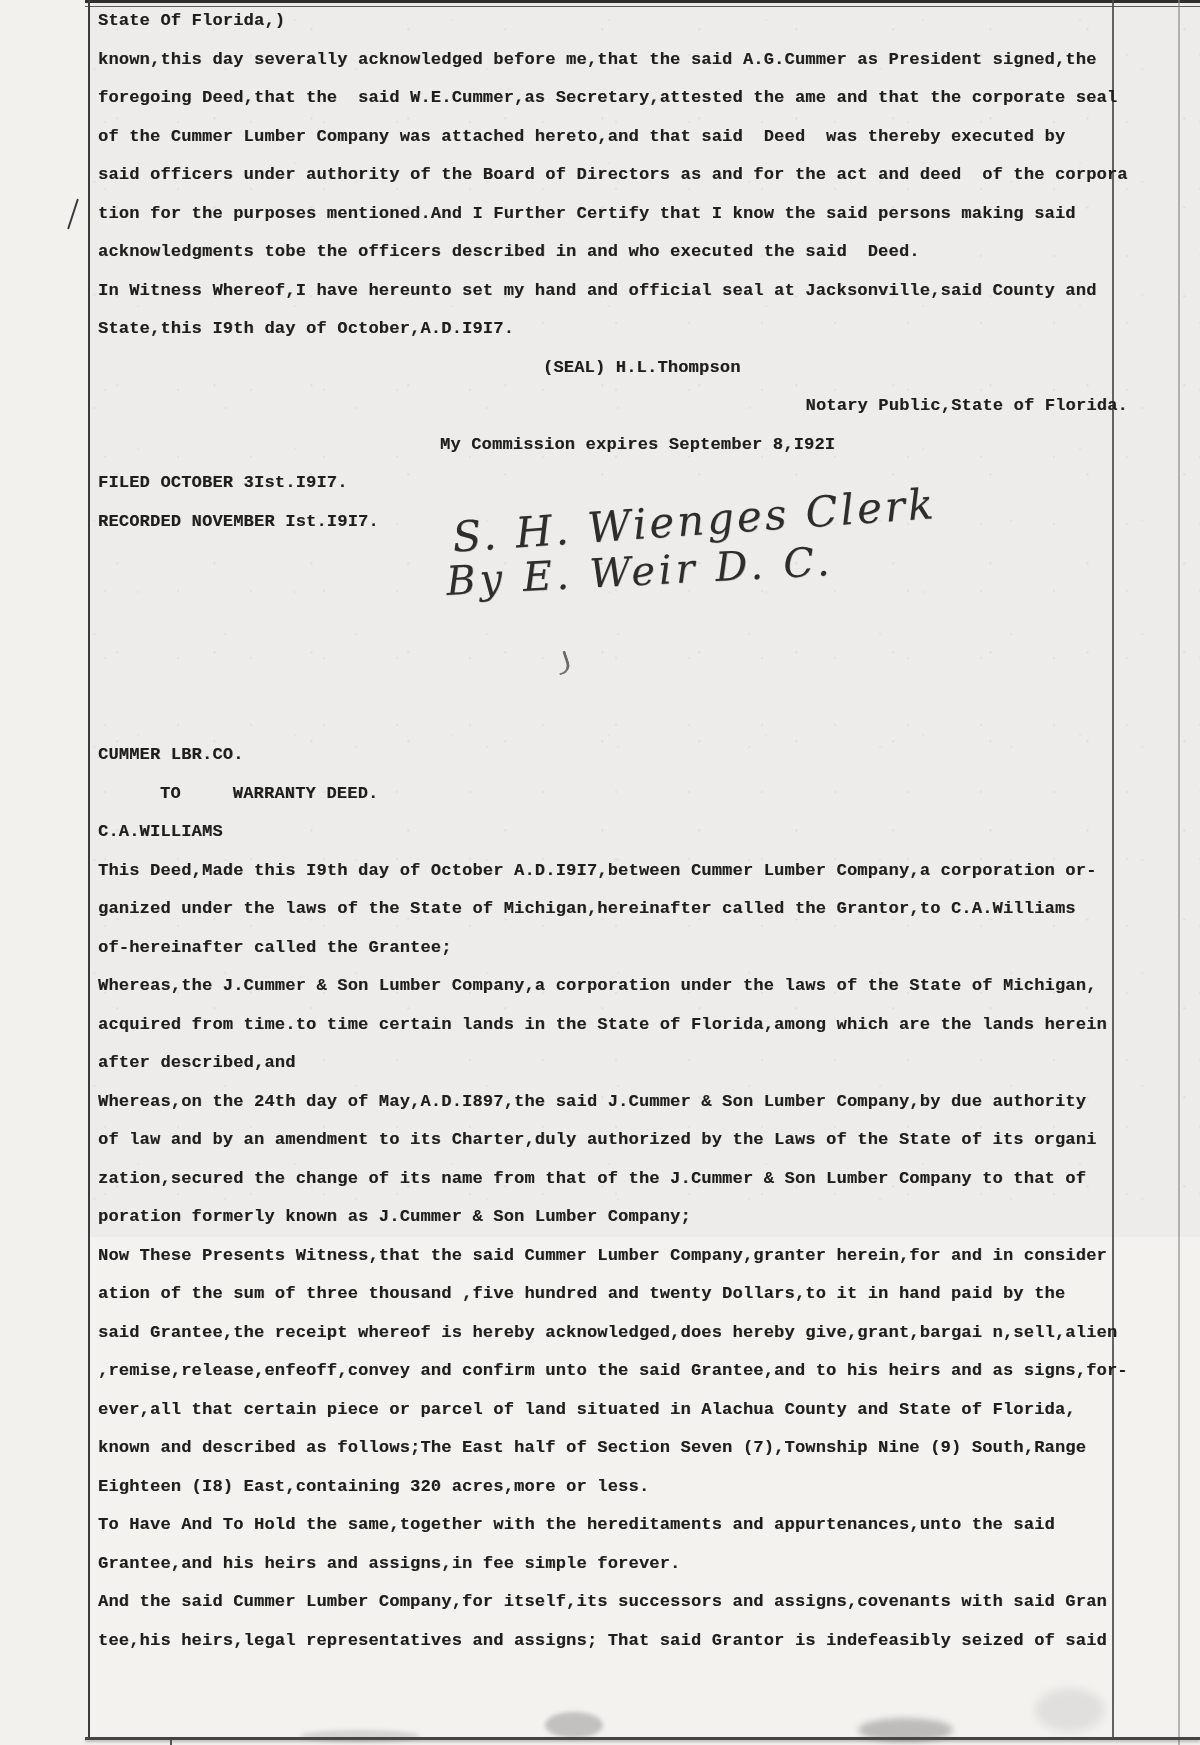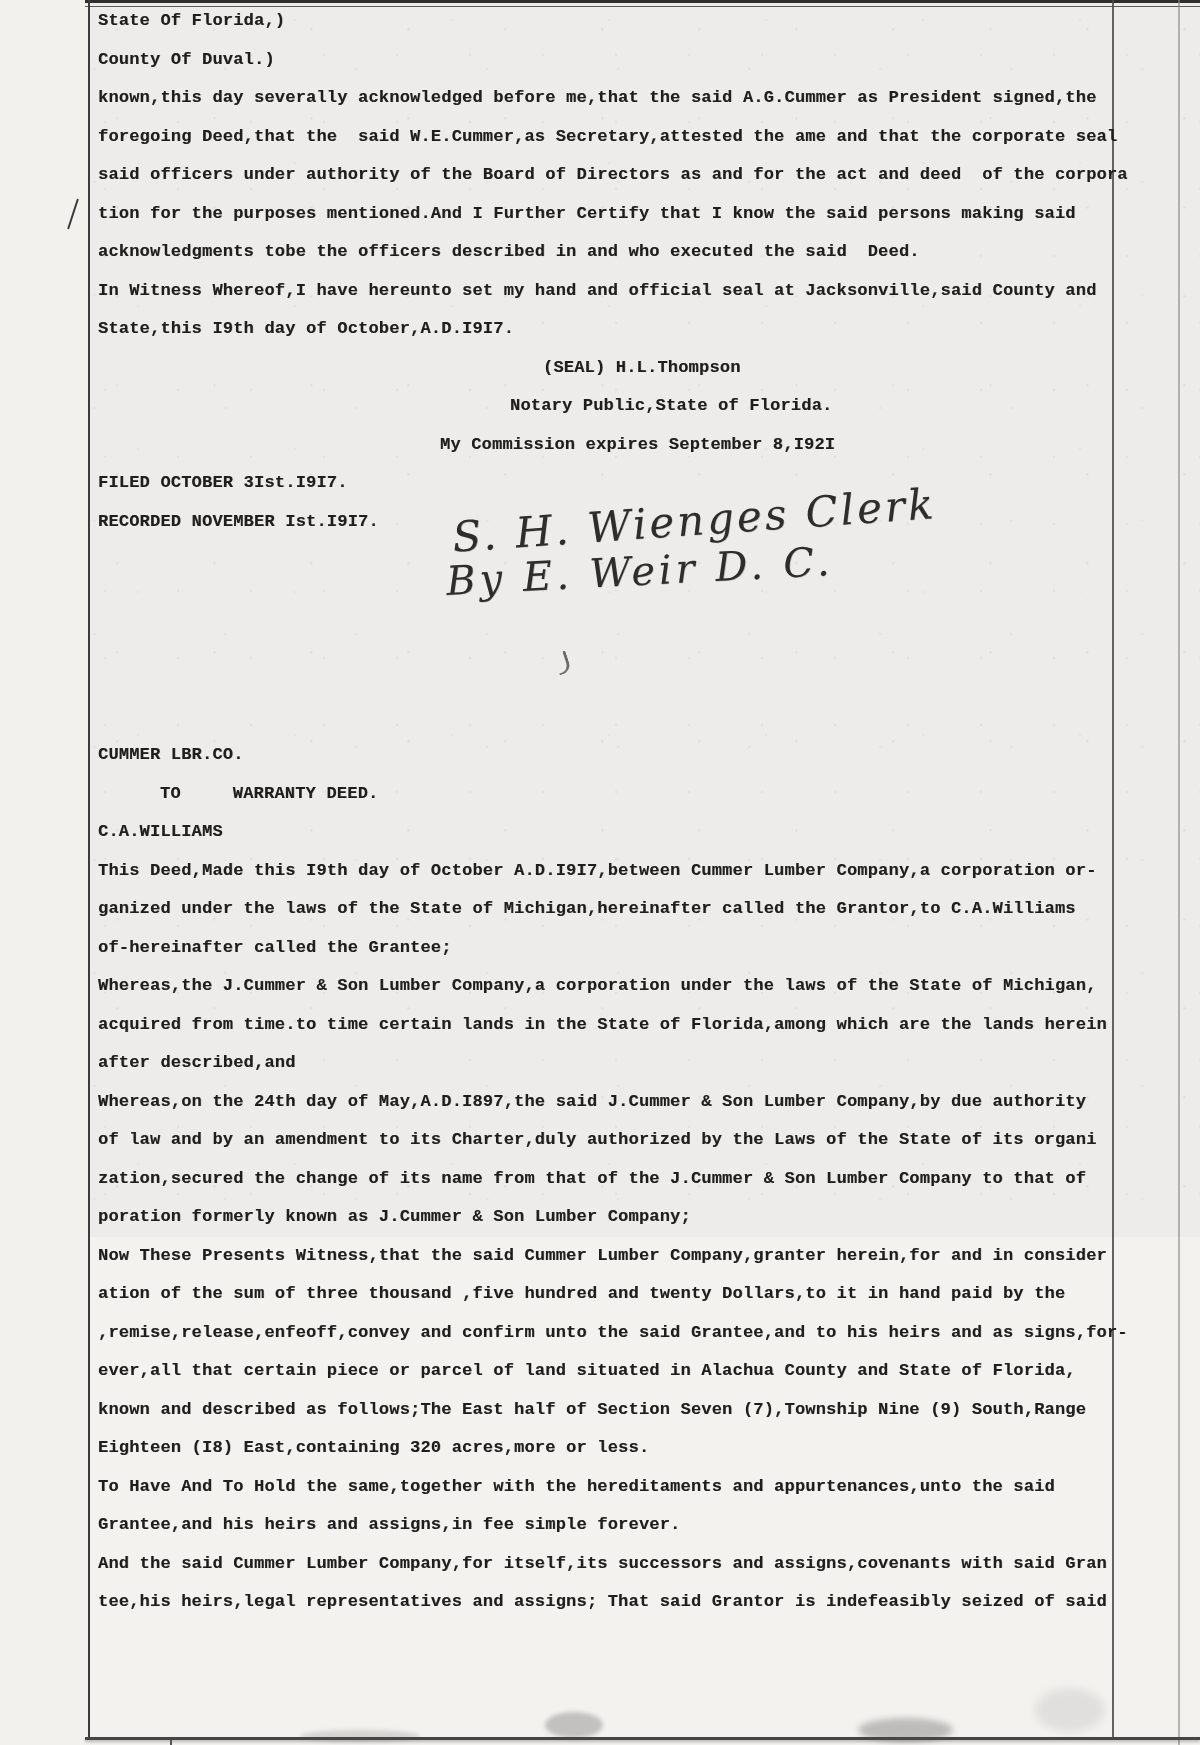--- a/index.html
+++ b/index.html
@@ -75,30 +75,30 @@
   <div class="rule left-rule"></div>
   <div class="rule right-rule-a"></div>
   <div class="rule right-rule-b"></div>
   <div class="rule bottom-rule"></div>
 
   <div class="pen-mark-backslash"></div>
   <div class="pen-mark-hook"></div>
 
   <div class="block certificate">
       <div class="tline">State Of Florida,)</div>
-      <div class="tline">County Of Duval.)</div>
       <div class="tline">known,this day severally acknowledged before me,that the said A.G.Cummer as President signed,the</div>
       <div class="tline">foregoing Deed,that the  said W.E.Cummer,as Secretary,attested the ame and that the corporate seal</div>
+      <div class="tline">of the Cummer Lumber Company was attached hereto,and that said  Deed  was thereby executed by</div>
       <div class="tline">said officers under authority of the Board of Directors as and for the act and deed  of the corpora</div>
       <div class="tline">tion for the purposes mentioned.And I Further Certify that I know the said persons making said</div>
       <div class="tline">acknowledgments tobe the officers described in and who executed the said  Deed.</div>
       <div class="tline">In Witness Whereof,I have hereunto set my hand and official seal at Jacksonville,said County and</div>
       <div class="tline">State,this I9th day of October,A.D.I9I7.</div>
       <div class="tline" style="padding-left: 445px; font-family: Liberation Mono, monospace;">(SEAL) H.L.Thompson</div>
-      <div class="tline" style="padding-left: 412px;">Notary Public,State of Florida.</div>
+      <div class="tline" style="padding-left: 412px; text-align: right;">Notary Public,State of Florida.</div>
       <div class="tline" style="padding-left: 342px;">My Commission expires September 8,I92I</div>
       <div class="tline">FILED OCTOBER 3Ist.I9I7.</div>
       <div class="tline">RECORDED NOVEMBER Ist.I9I7.</div>
     </div>
 
   <div class="handwriting hw1">S. H. Wienges Clerk</div>
   <div class="handwriting hw2">By E. Weir D. C.</div>
 
   <div class="block deed">
       <div class="tline">CUMMER LBR.CO.</div>
@@ -109,20 +109,21 @@
       <div class="tline">of-hereinafter called the Grantee;</div>
       <div class="tline">Whereas,the J.Cummer &amp; Son Lumber Company,a corporation under the laws of the State of Michigan,</div>
       <div class="tline">acquired from time.to time certain lands in the State of Florida,among which are the lands herein</div>
       <div class="tline">after described,and</div>
       <div class="tline">Whereas,on the 24th day of May,A.D.I897,the said J.Cummer &amp; Son Lumber Company,by due authority</div>
       <div class="tline">of law and by an amendment to its Charter,duly authorized by the Laws of the State of its organi</div>
       <div class="tline">zation,secured the change of its name from that of the J.Cummer &amp; Son Lumber Company to that of</div>
       <div class="tline">poration formerly known as J.Cummer &amp; Son Lumber Company;</div>
       <div class="tline">Now These Presents Witness,that the said Cummer Lumber Company,granter herein,for and in consider</div>
       <div class="tline">ation of the sum of three thousand ,five hundred and twenty Dollars,to it in hand paid by the</div>
+      <div class="tline">said Grantee,the receipt whereof is hereby acknowledged,does hereby give,grant,bargai n,sell,alien</div>
       <div class="tline">,remise,release,enfeoff,convey and confirm unto the said Grantee,and to his heirs and as signs,for-</div>
       <div class="tline">ever,all that certain piece or parcel of land situated in Alachua County and State of Florida,</div>
       <div class="tline">known and described as follows;The East half of Section Seven (7),Township Nine (9) South,Range</div>
       <div class="tline">Eighteen (I8) East,containing 320 acres,more or less.</div>
       <div class="tline">To Have And To Hold the same,together with the hereditaments and appurtenances,unto the said</div>
       <div class="tline">Grantee,and his heirs and assigns,in fee simple forever.</div>
       <div class="tline">And the said Cummer Lumber Company,for itself,its successors and assigns,covenants with said Gran</div>
       <div class="tline">tee,his heirs,legal representatives and assigns; That said Grantor is indefeasibly seized of said</div>
     </div>
 

